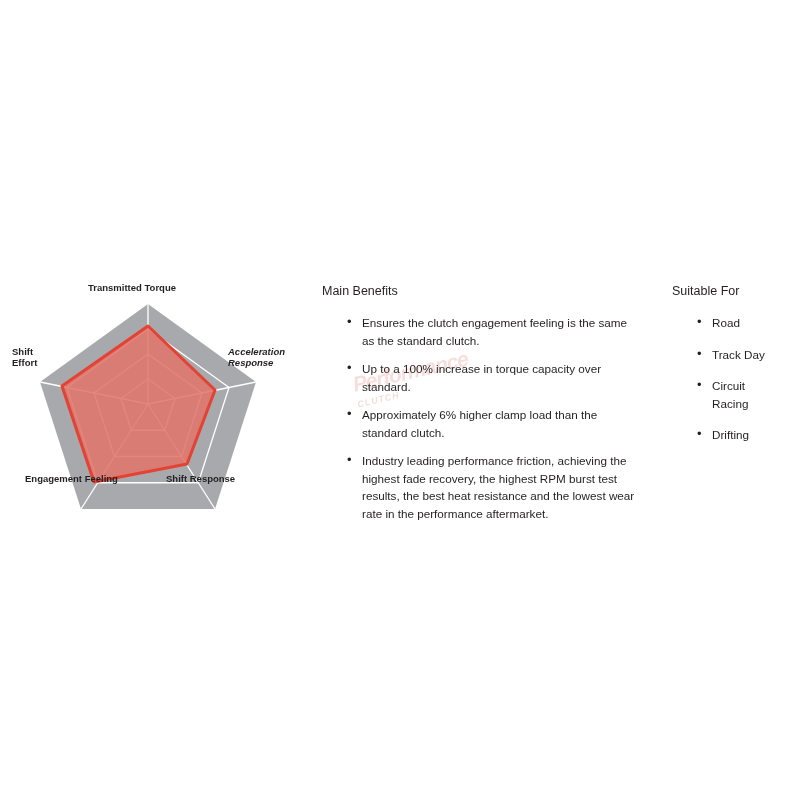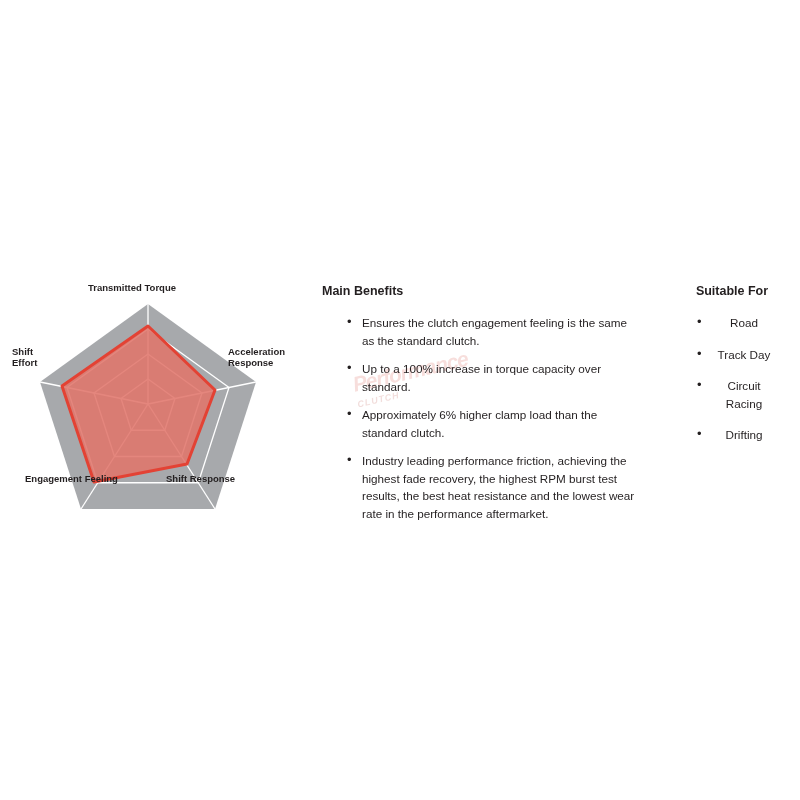--- a/index.html
+++ b/index.html
@@ -35,21 +35,21 @@
   }
   .axis-label {
     position: absolute;
     font-size: 9.5px;
     font-weight: bold;
     color: #231f20;
     line-height: 11px;
     white-space: pre-line;
   }
   #label-transmitted-torque { left: 88px;  top: 10px;  width: 120px; text-align: left; }
-  #label-acceleration       { left: 228px; top: 74px;  width: 70px;  text-align: left; }
+  #label-acceleration       { left: 228px; top: 74px;  width: 70px;  text-align: left; font-style: italic; }
   #label-shift-response     { left: 166px; top: 201px; width: 90px;  text-align: left; }
   #label-engagement         { left: 25px;  top: 201px; width: 110px; text-align: left; }
   #label-pedal-effort       { left: 12px;  top: 74px;  width: 46px;  text-align: left; }
 
   
   #watermark {
     position: absolute;
     left: 355px;
     top: 360px;
     width: 130px;
@@ -71,36 +71,35 @@
     font-size: 9px;
     letter-spacing: 1px;
     color: #b0352a;
     font-style: italic;
     font-weight: bold;
   }
 
   
   .col-heading {
     font-size: 12.5px;
-    font-weight: bold;
+    font-weight: normal;
     color: #231f20;
     margin: 0 0 12px 0;
   }
   #benefits-block {
     position: absolute;
     left: 322px;
     top: 284px;
     width: 335px;
   }
   #suitable-block {
     position: absolute;
     left: 672px;
     top: 284px;
     width: 120px;
-    text-align: center;
   }
   ul.bullets {
     list-style: none;
     margin: 16px;
     padding: 0;
   }
   ul.bullets li {
     position: relative;
     padding-left: 24px;
     margin-bottom: 11px;

